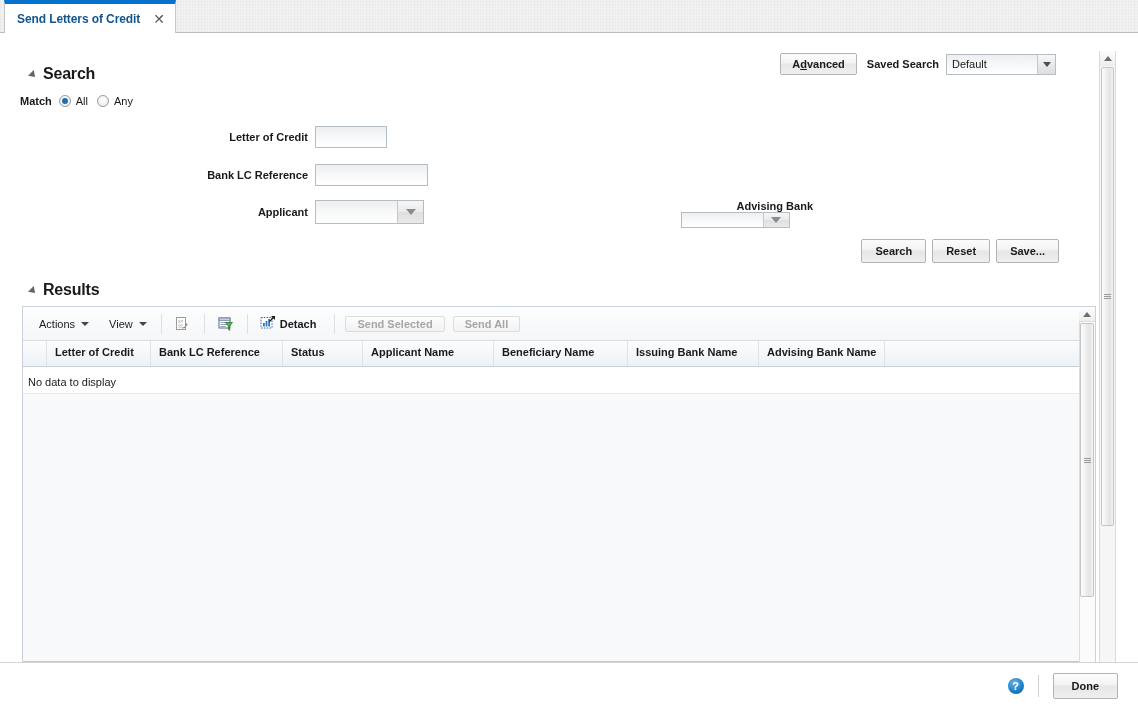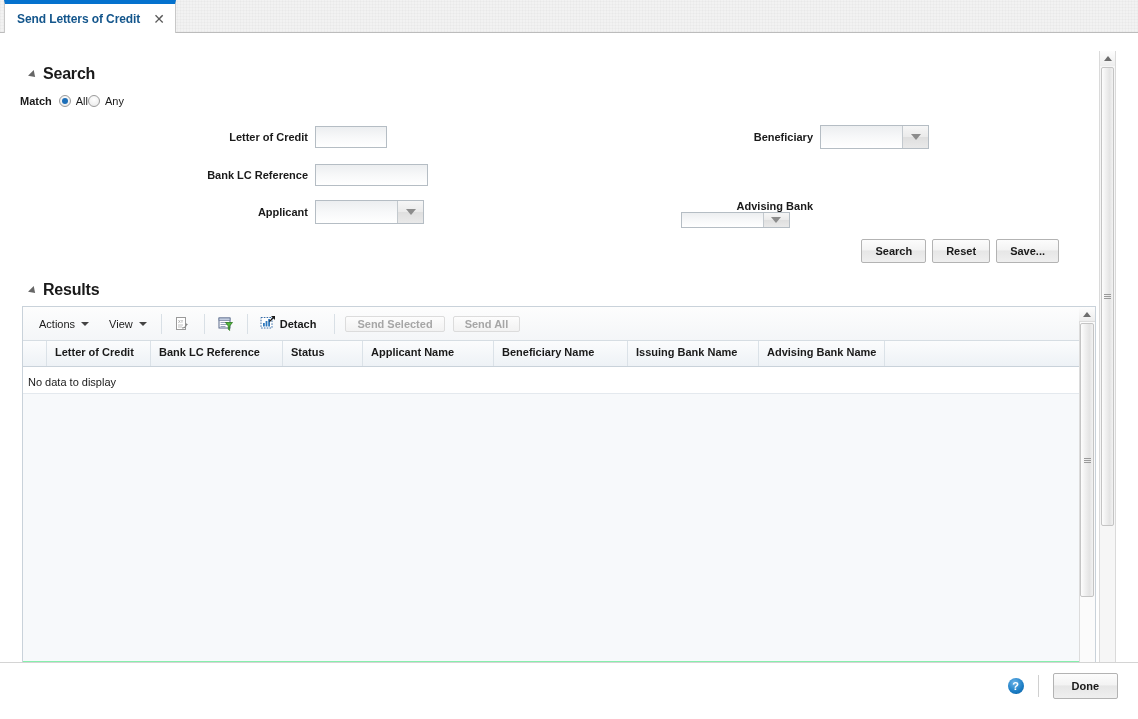--- a/index.html
+++ b/index.html
@@ -125,20 +125,21 @@
     position: absolute;
     left: 2px; top: 2px;
     width: 6px; height: 6px;
     border-radius: 50%;
     background: #1d6fb8;
   }
   .radio-text {
     font-size: 11px;
     color: #1a1a1a;
     margin-left: 5px;
+    margin-right: 9px;
   }
 
   
   #adv-bar {
     position: absolute;
     right: 44px; top: 20px;
     display: flex;
     align-items: center;
   }
   .btn {
@@ -495,48 +496,49 @@
     </div>
 
     <div id="match-row">
       <span class="match-label">Match</span>
       <span class="radio checked"></span>
       <span class="radio-text">All</span>
       <span class="radio"></span>
       <span class="radio-text">Any</span>
     </div>
 
+    <div id="adv-bar">
+      <button class="btn"><span>A</span><span class="accel">d</span><span>vanced</span></button>
+      <span id="saved-search-label">Saved Search</span>
+      <div class="selectbox" id="saved-search-select">
+        <div class="sel-value">Default</div>
+        <div class="sel-arrow">
+            <span class="arrow-dn"></span>
+          </div>
+      </div>
+    </div>
 
     <div class="field-row" id="row-loc">
       <span class="field-label">Letter of Credit</span>
       <input class="textinput" style="width: 72px;" type="text" value="">
     </div>
     <div class="field-row" id="row-blcr">
       <span class="field-label">Bank LC Reference</span>
       <input class="textinput" style="width: 113px;" type="text" value="">
     </div>
     <div class="field-row" id="row-appl">
       <span class="field-label">Applicant</span>
       <div class="lov" style="width:109px">
         <input class="lov-field" style="border: 0px; background: transparent; outline: none; width: 100%; font-family: &quot;Liberation Sans&quot;, sans-serif; font-size: 11px; padding-left: 4px;" type="text" value="">
         <div class="lov-btn">
             <span class="arrow-dn-sm"></span>
           </div>
       </div>
     </div>
 
-    <div class="field-row" id="row-bene">
-      <span class="field-label">Beneficiary</span>
-      <div class="lov" style="width:109px">
-        <input class="lov-field" style="border: 0px; background: transparent; outline: none; width: 100%; font-family: &quot;Liberation Sans&quot;, sans-serif; font-size: 11px; padding-left: 4px;" type="text" value="">
-        <div class="lov-btn">
-            <span class="arrow-dn-sm"></span>
-          </div>
-      </div>
-    </div>
     <div class="field-row" id="row-advb">
       <span class="field-label">Advising Bank</span>
       <div class="lov" style="width:109px">
         <input class="lov-field" style="border: 0px; background: transparent; outline: none; width: 100%; font-family: &quot;Liberation Sans&quot;, sans-serif; font-size: 11px; padding-left: 4px;" type="text" value="">
         <div class="lov-btn">
             <span class="arrow-dn-sm"></span>
           </div>
       </div>
     </div>
 

